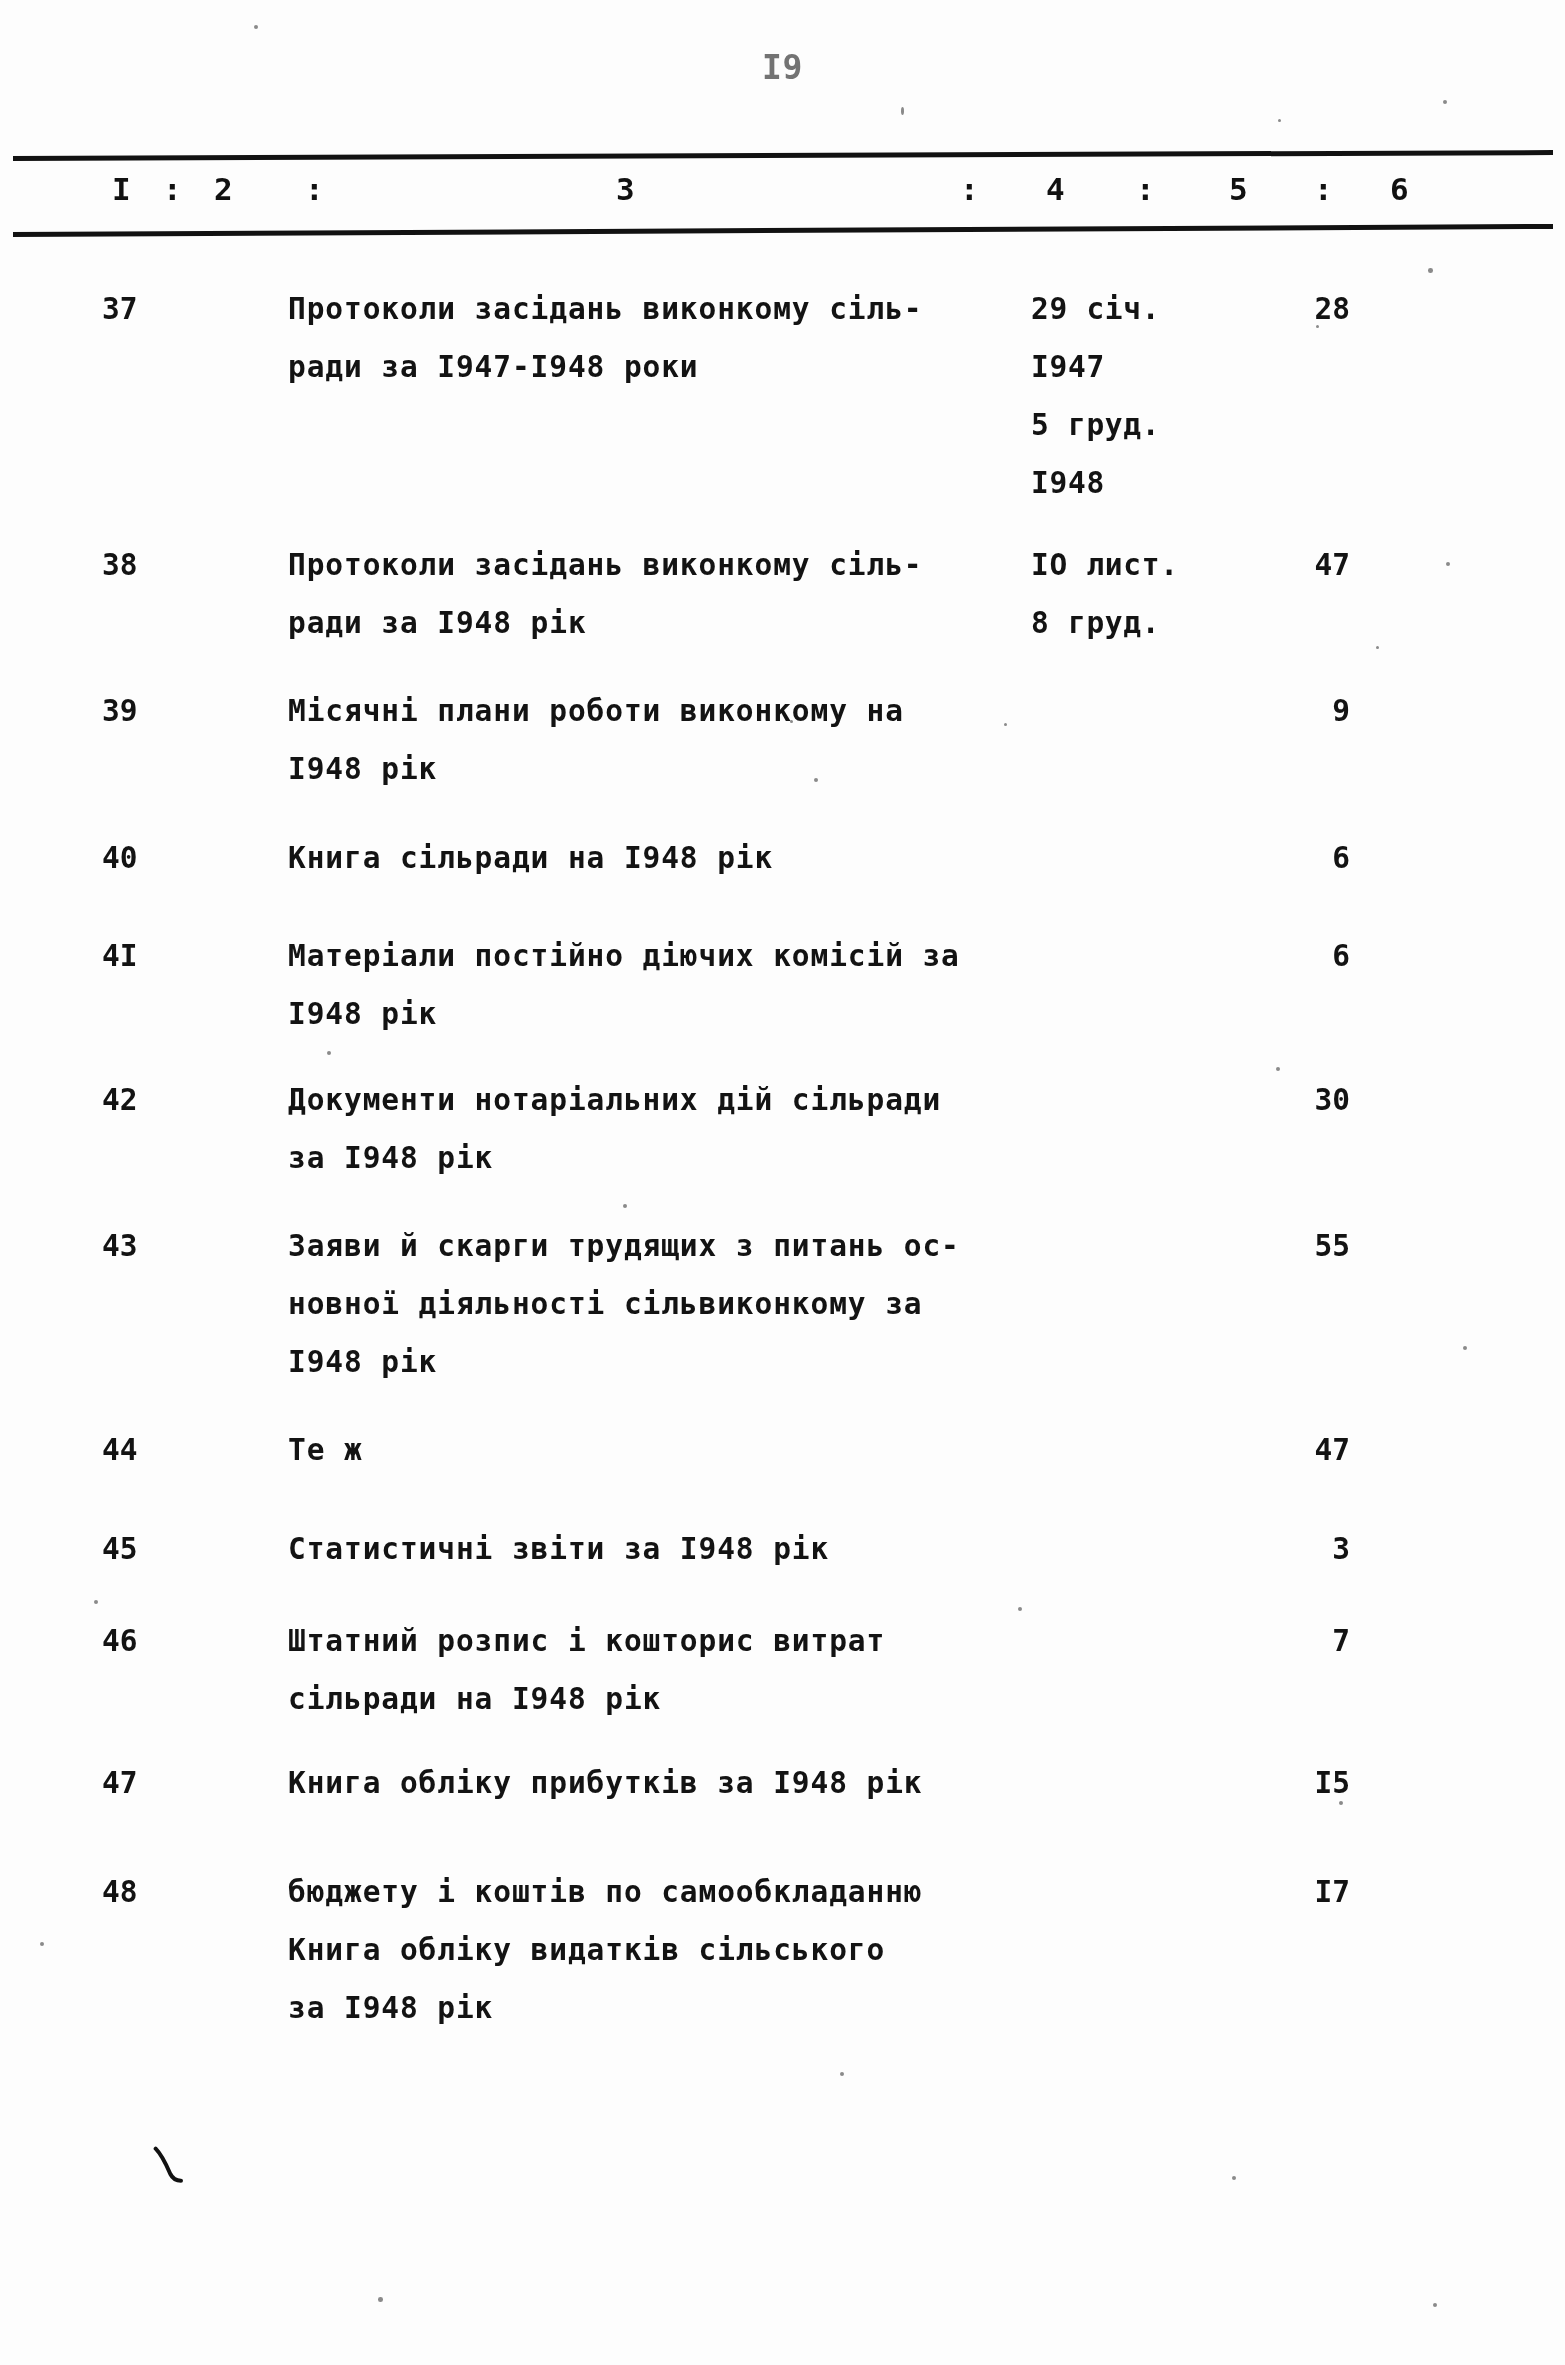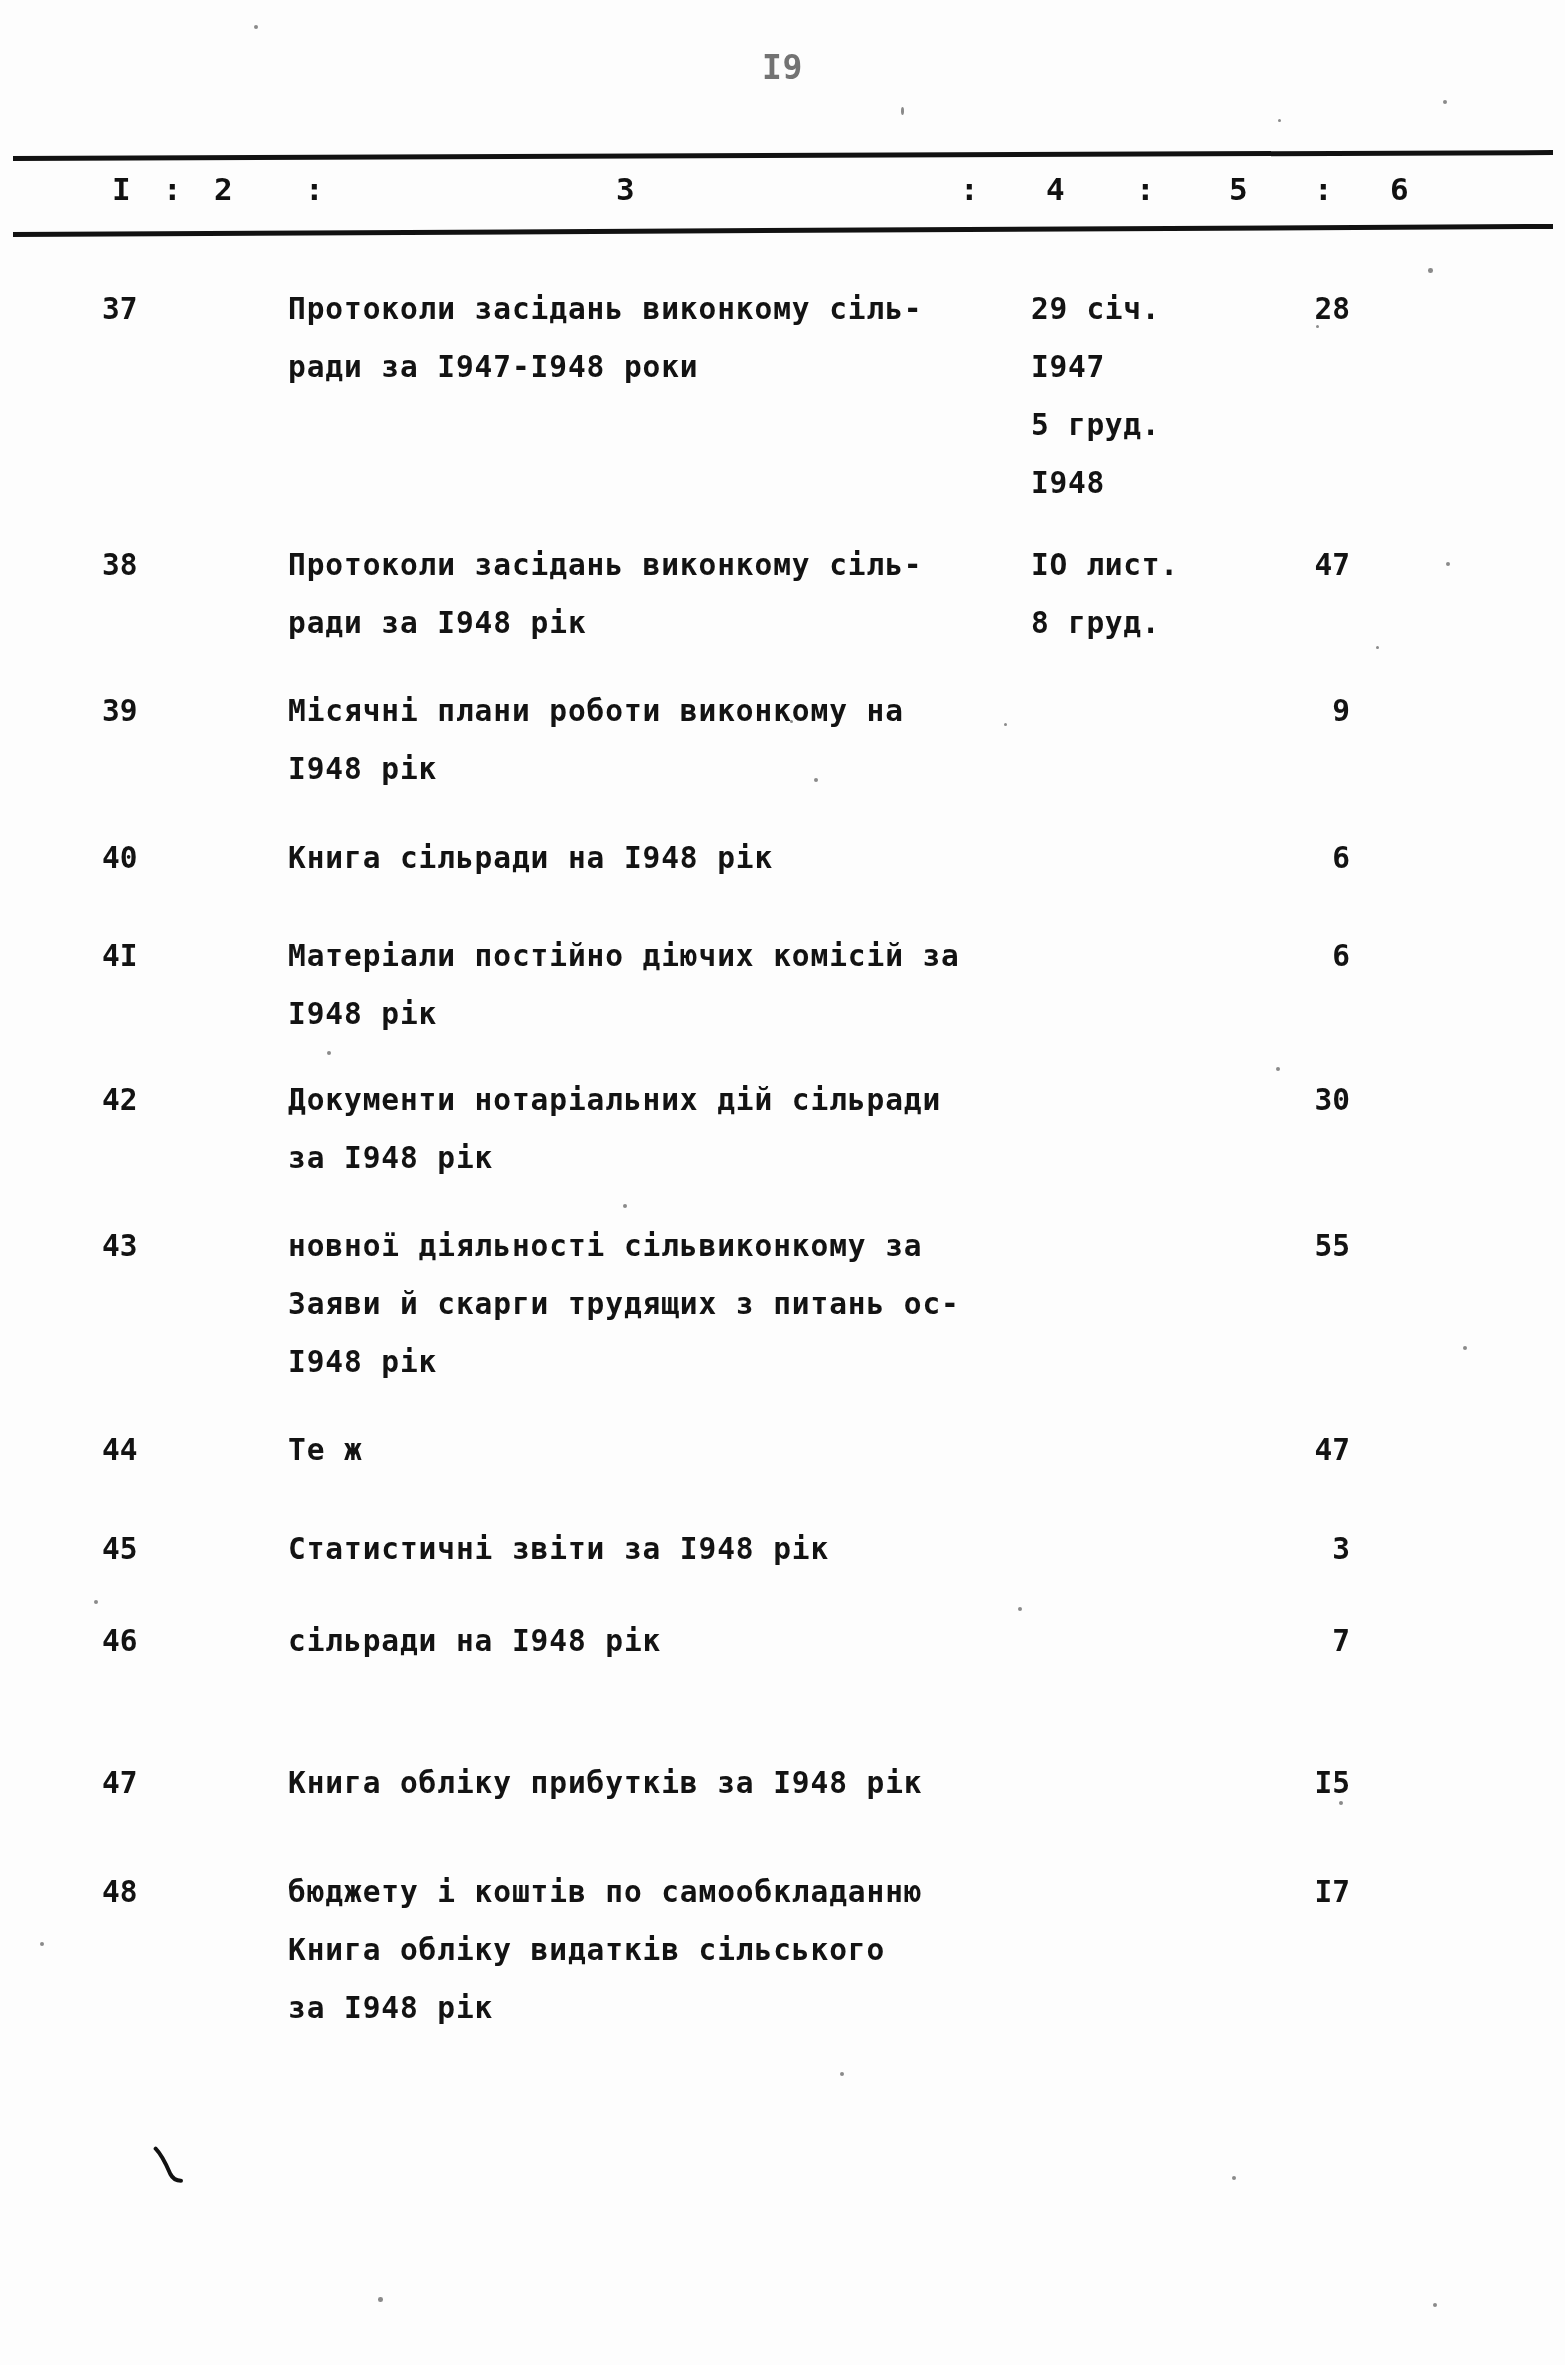--- a/index.html
+++ b/index.html
@@ -163,36 +163,36 @@
         <div class="cell c-title"><span class="ln">Матеріали постійно діючих комісій за</span><span class="ln">I948 рік</span></div>
         <div class="cell c-count">6</div>
       </div>
       <div class="row" style="top: 1071px;">
         <div class="cell c-num">42</div>
         <div class="cell c-title"><span class="ln">Документи нотаріальних дій сільради</span><span class="ln">за I948 рік</span></div>
         <div class="cell c-count">30</div>
       </div>
       <div class="row" style="top: 1217px;">
         <div class="cell c-num">43</div>
-        <div class="cell c-title"><span class="ln">новної діяльності сільвиконкому за</span><span class="ln">Заяви й скарги трудящих з питань ос-</span><span class="ln">I948 рік</span></div>
+        <div class="cell c-title"><span class="ln">Заяви й скарги трудящих з питань ос-</span><span class="ln">новної діяльності сільвиконкому за</span><span class="ln">I948 рік</span></div>
         <div class="cell c-count">55</div>
       </div>
       <div class="row" style="top: 1421px;">
         <div class="cell c-num">44</div>
         <div class="cell c-title"><span class="ln">Те ж</span></div>
         <div class="cell c-count">47</div>
       </div>
       <div class="row" style="top: 1520px;">
         <div class="cell c-num">45</div>
         <div class="cell c-title"><span class="ln">Статистичні звіти за I948 рік</span></div>
         <div class="cell c-count">3</div>
       </div>
       <div class="row" style="top: 1612px;">
         <div class="cell c-num">46</div>
-        <div class="cell c-title"><span class="ln">сільради на I948 рік</span></div>
+        <div class="cell c-title"><span class="ln">Штатний розпис і кошторис витрат</span><span class="ln">сільради на I948 рік</span></div>
         <div class="cell c-count">7</div>
       </div>
       <div class="row" style="top: 1754px;">
         <div class="cell c-num">47</div>
         <div class="cell c-title"><span class="ln">Книга обліку прибутків за I948 рік</span></div>
         <div class="cell c-count">I5</div>
       </div>
       <div class="row" style="top: 1863px;">
         <div class="cell c-num">48</div>
         <div class="cell c-title"><span class="ln">бюджету і коштів по самообкладанню</span><span class="ln">Книга обліку видатків сільського</span><span class="ln">за I948 рік</span></div>

